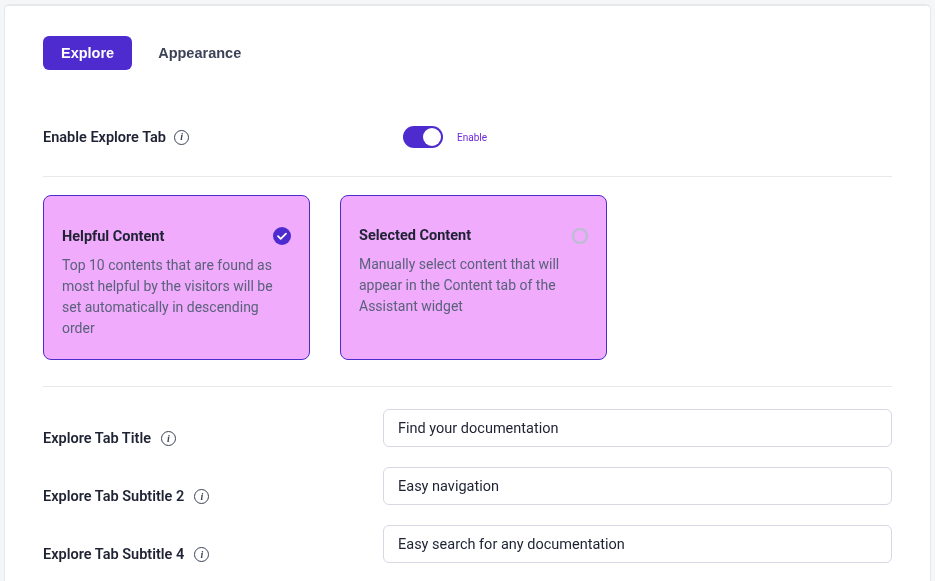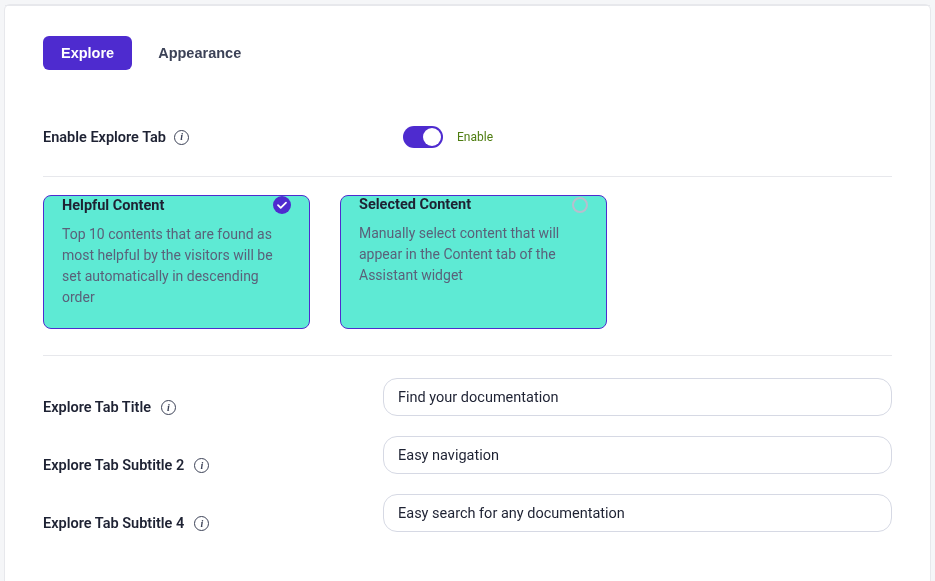--- a/index.html
+++ b/index.html
@@ -92,41 +92,41 @@
     .toggle .knob {
       position: absolute;
       right: 2px;
       top: 2px;
       width: 18px;
       height: 18px;
       background: #fff;
       border-radius: 50%;
     }
     .toggle-text {
-      font-size: 12px;
-      color: #4d7c0f;
+      font-size: 10px;
+      color: #6d28d9;
     }
     .hr {
       height: 1px;
       background: #e7e8ec;
       margin: 28px 38px 0 38px;
     }
     .options {
       display: grid;
       grid-template-columns: 1fr 1fr;
       gap: 30px;
       padding: 18px 38px 0 38px;
       max-width: 640px;
     }
     .option-card {
       border: 1px solid #4e2bcf;
       border-radius: 8px;
-      padding: 0 18px 20px 18px;
-      cursor: pointer;
-      background: #5eead4;
+      padding: 31px 18px 20px 18px;
+      cursor: pointer;
+      background: #f0abfc;
     }
     .option-head {
       display: flex;
       align-items: center;
       justify-content: space-between;
       margin-bottom: 10px;
     }
     .option-title {
       font-size: 14.5px;
       font-weight: 700;
@@ -165,21 +165,21 @@
       font-size: 14.5px;
       font-weight: 600;
       color: #1e2233;
       width: 340px;
       flex-shrink: 0;
     }
     .text-input {
       flex: 1;
       height: 38px;
       border: 1px solid #d6d9e4;
-      border-radius: 14px;
+      border-radius: 6px;
       padding: 0 14px;
       font-size: 14.5px;
       color: #1e2233;
       outline: none;
       font-family: inherit;
     }
   </style>
 </head>
 <body>
 

